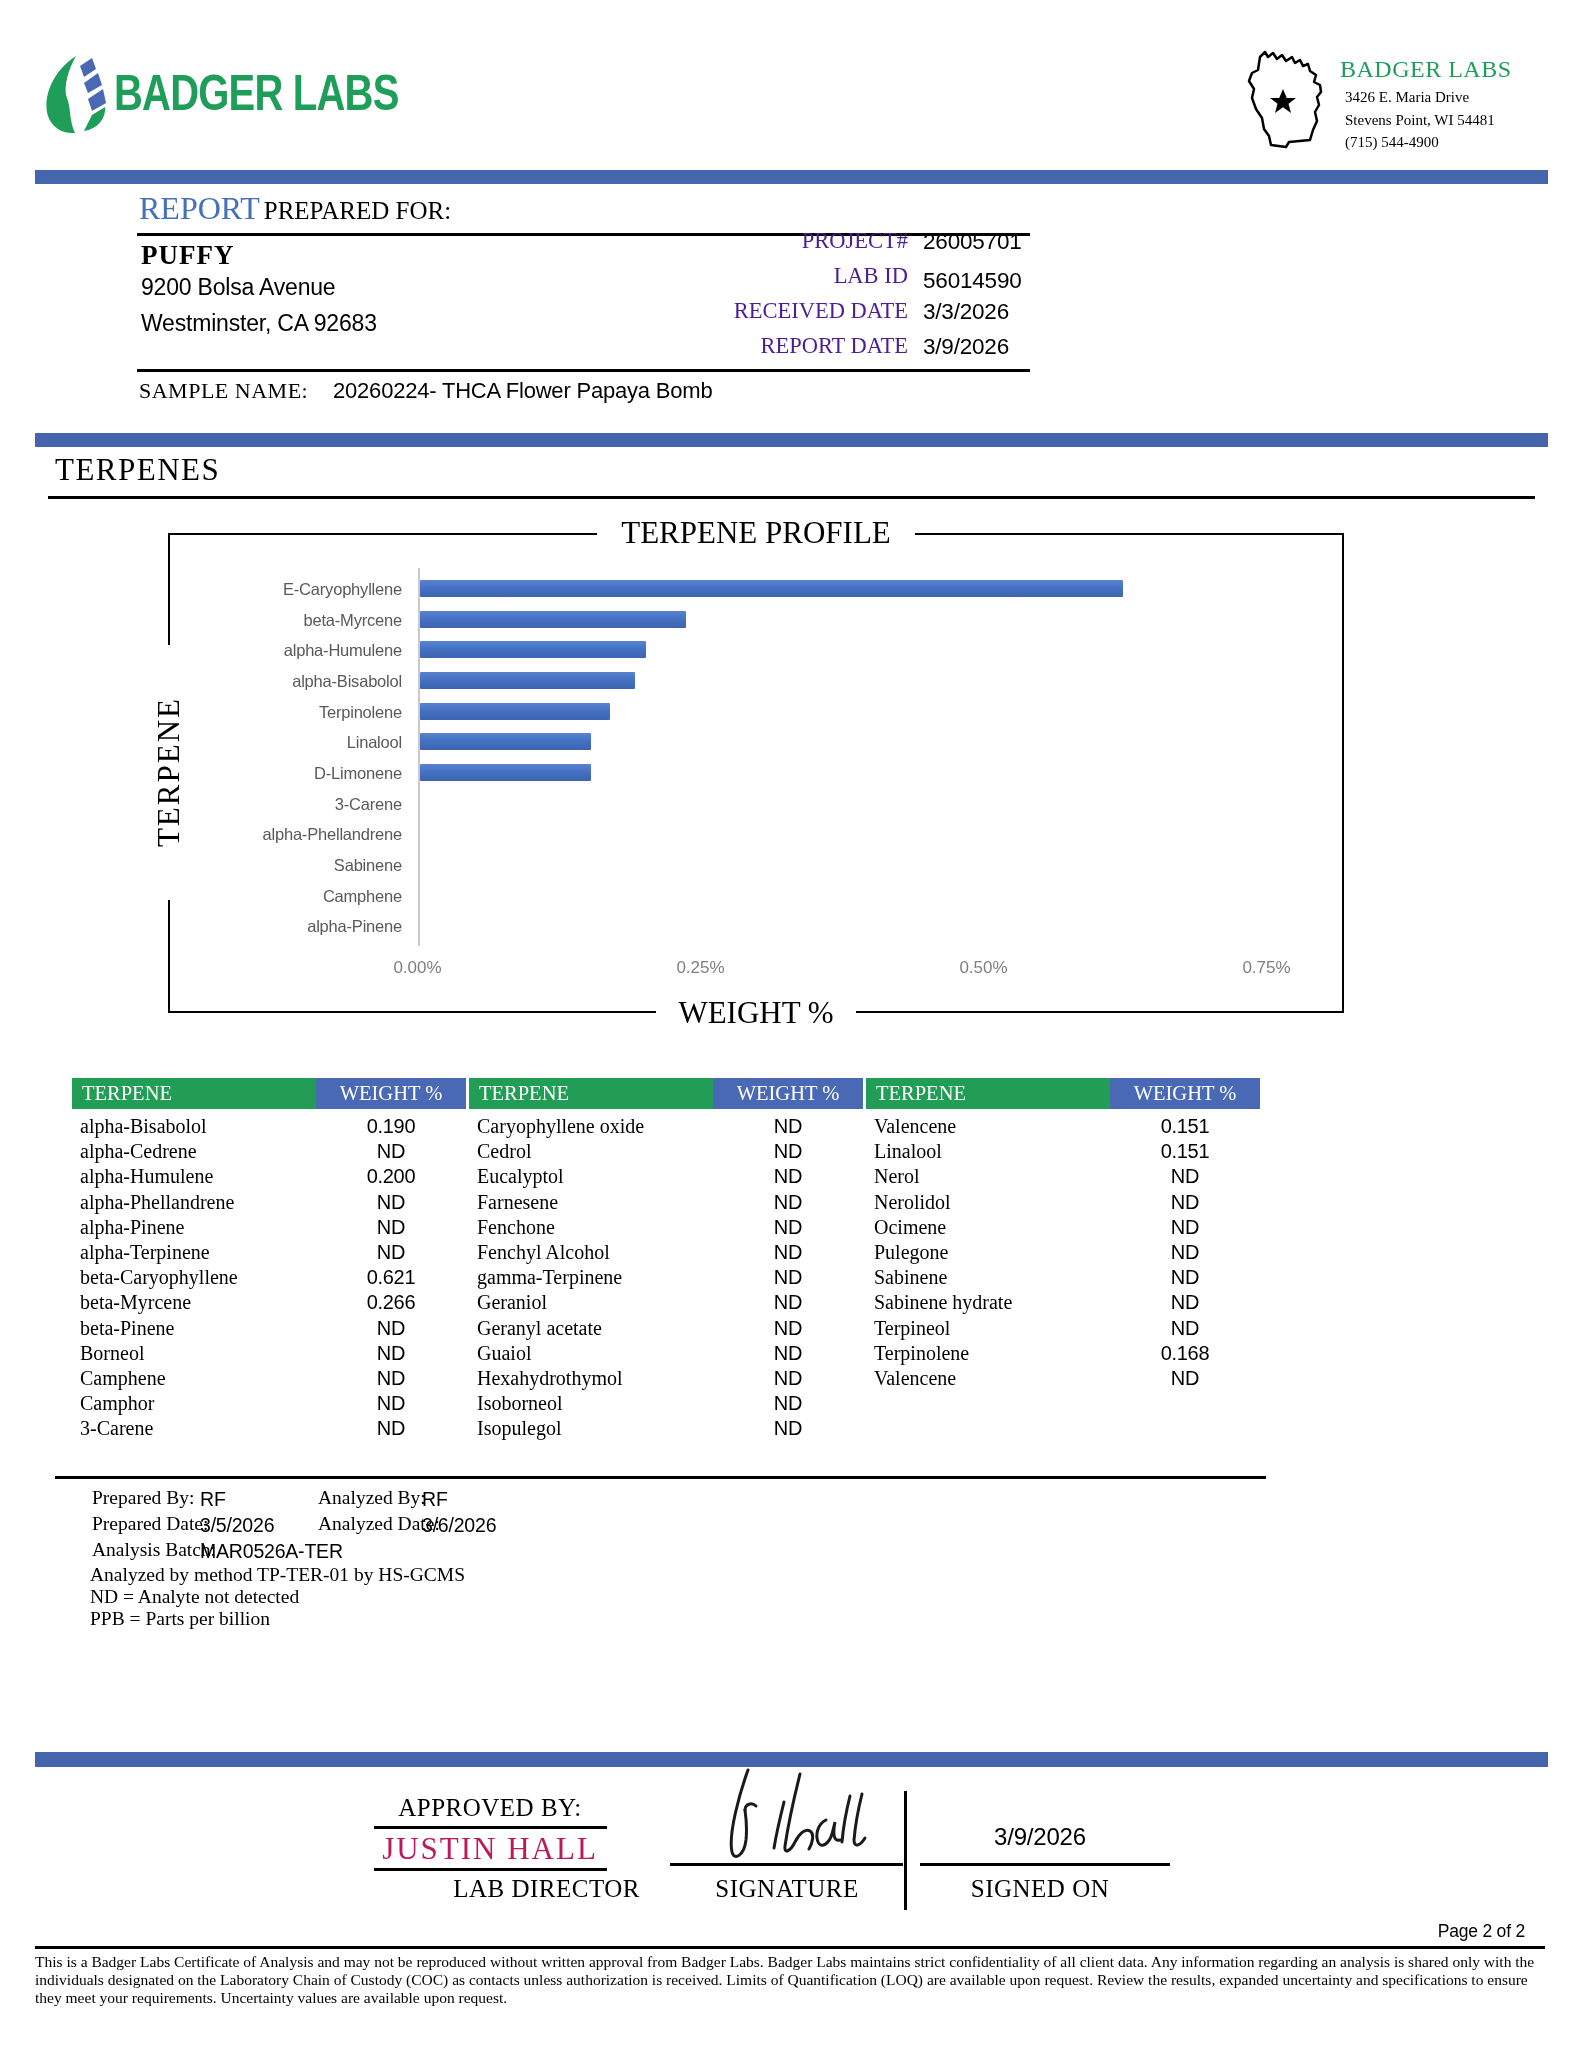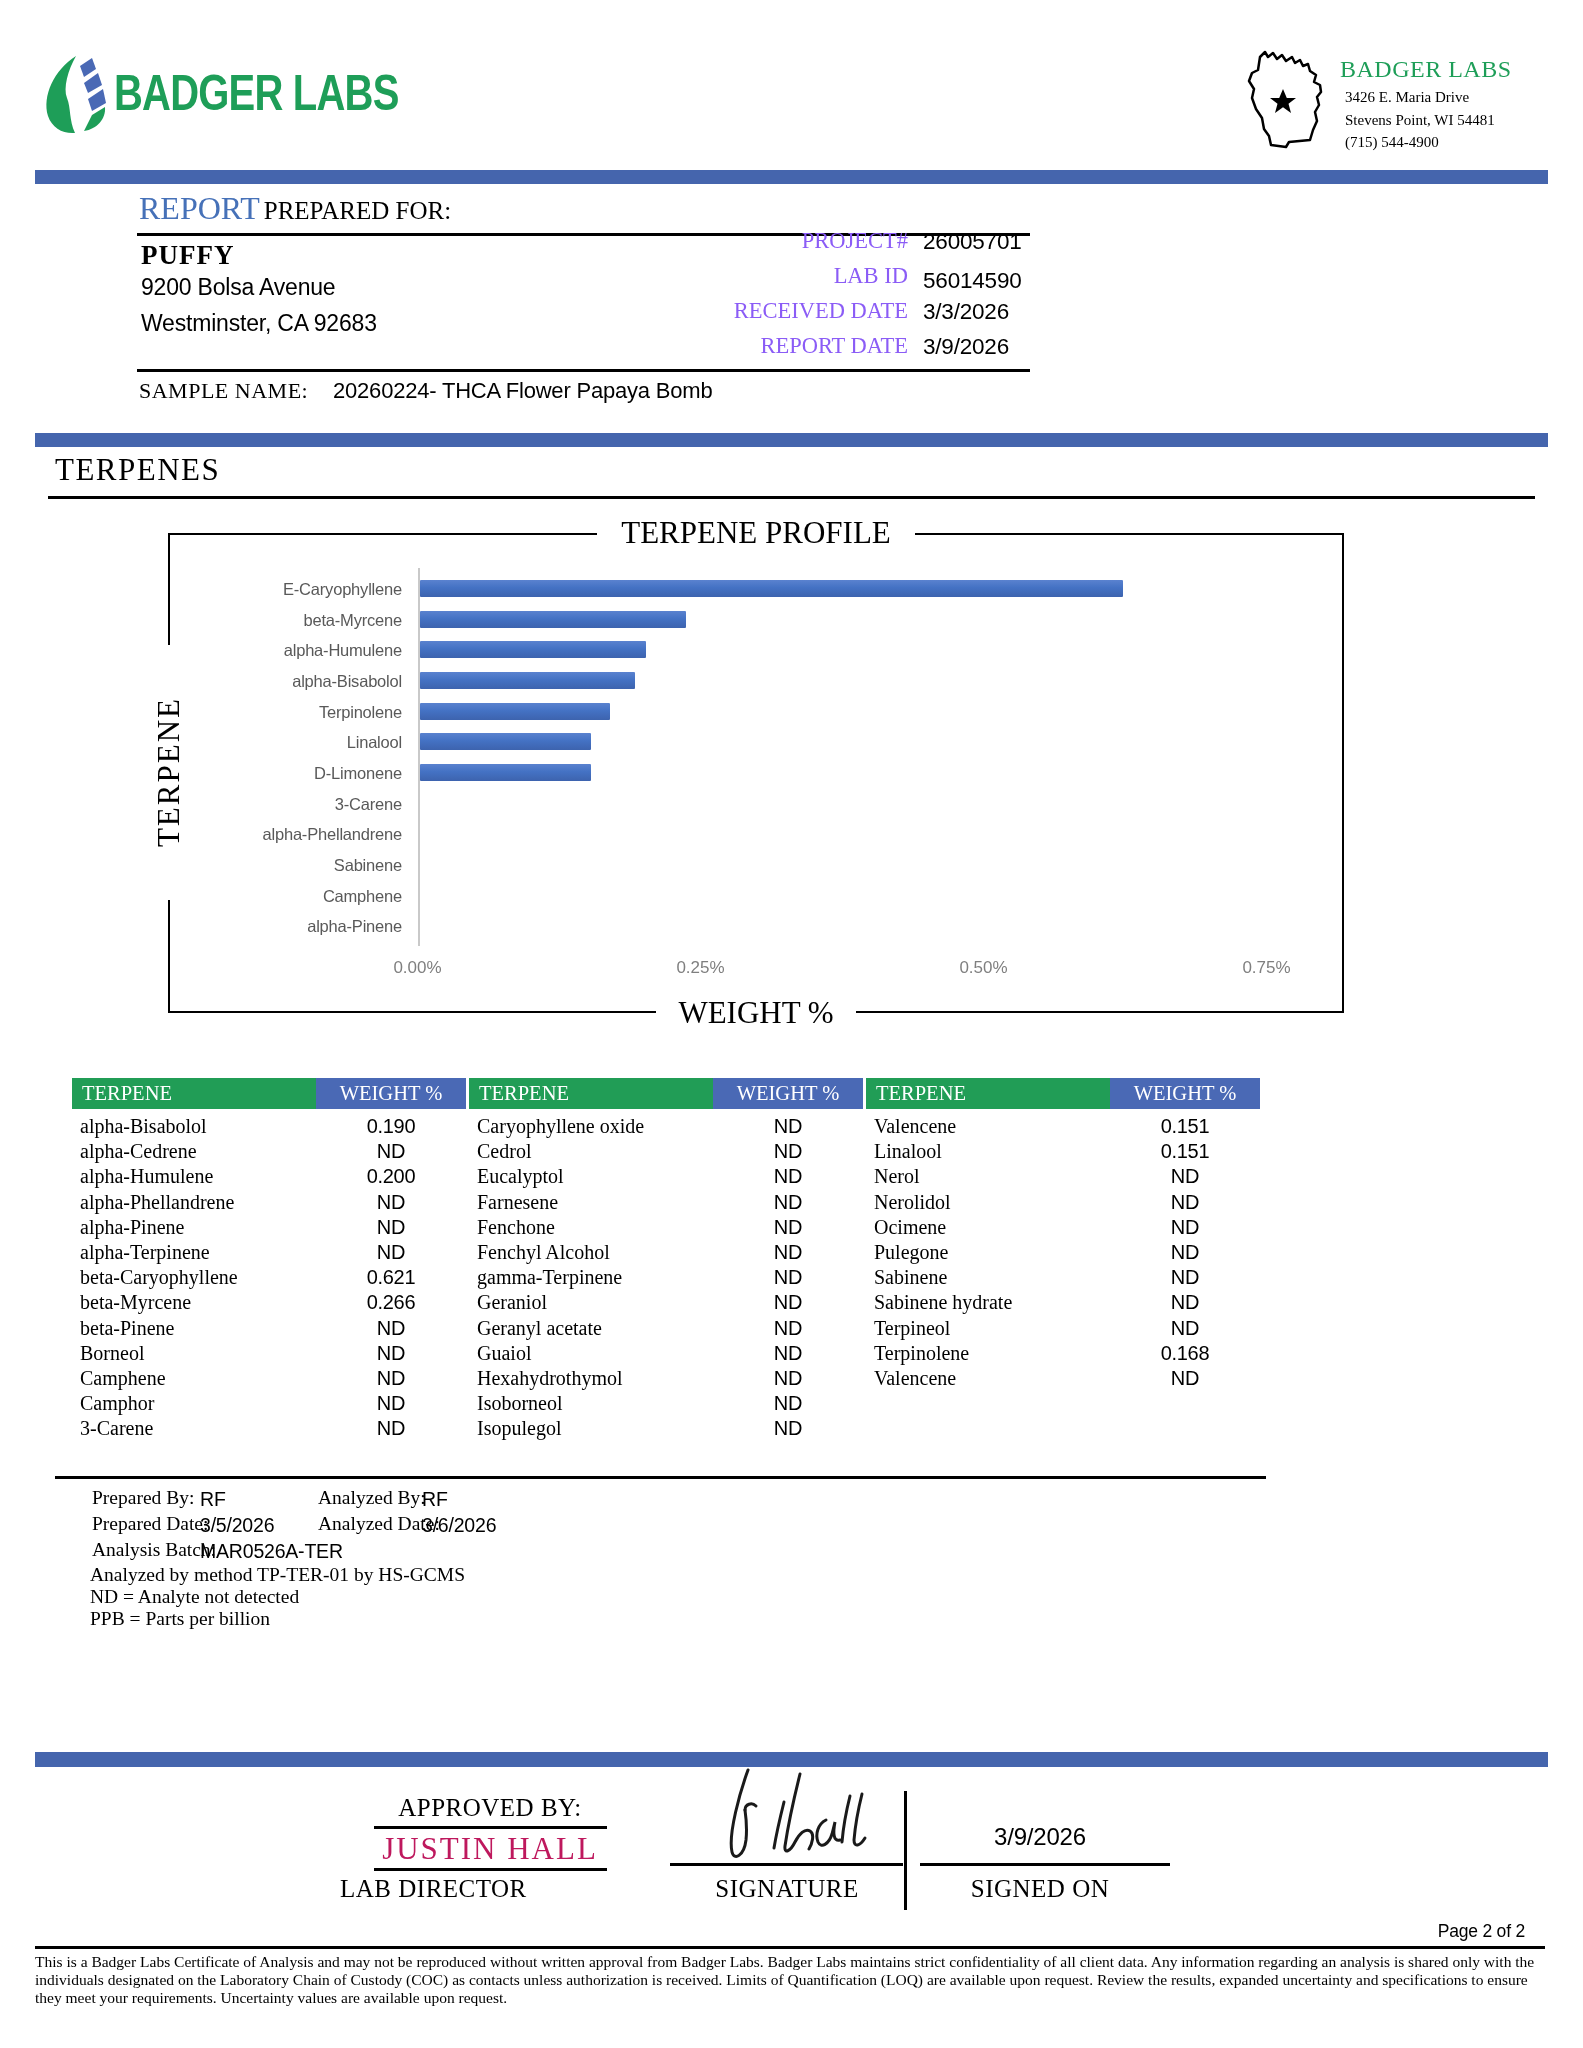--- a/index.html
+++ b/index.html
@@ -22,21 +22,21 @@
   .wis-svg{left:1237px;top:48px;}
   .lab-name{left:1340px;top:56px;font-size:24px;color:#1e9e58;letter-spacing:0.5px;white-space:nowrap;}
   .lab-addr{left:1345px;top:86px;font-size:15px;line-height:22.5px;white-space:nowrap;}
   
   .report-heading{left:139px;top:190px;white-space:nowrap;}
   .report-word{font-size:32px;color:#4671b8;}
   .prepared-word{font-size:25px;color:#000;}
   .client-name{left:141px;top:240px;font-size:27px;font-weight:bold;letter-spacing:1px;}
   .client-a1{left:141px;top:274px;font-size:23px;}
   .client-a2{left:141px;top:310px;font-size:23px;}
-  .meta-label{left:600px;width:308px;text-align:right;font-size:22.5px;color:#8b5cf6;white-space:nowrap;}
+  .meta-label{left:600px;width:308px;text-align:right;font-size:22.5px;color:#4c1d95;white-space:nowrap;}
   .meta-value{left:923px;font-size:22.5px;white-space:nowrap;}
   .sample-label{left:139px;top:378px;font-size:22px;letter-spacing:0.5px;}
   .sample-value{left:333px;top:378px;font-size:22px;}
   
   .terp-heading{left:55px;top:452px;font-size:31px;letter-spacing:1.5px;}
   
   .chart-box{left:168px;top:533px;width:1176px;height:480px;border:2.5px solid #000;box-sizing:border-box;}
   .chart-title-wrap{left:546px;top:515px;width:420px;text-align:center;}
   .chart-title-wrap span{background:#fff;padding:0 24px;font-size:31px;line-height:36px;display:inline-block;}
   .ylabel-wrap{left:147px;top:645px;width:44px;height:255px;background:#fff;display:flex;
@@ -63,21 +63,21 @@
   .trow{display:flex;height:25.2px;}
   .td{box-sizing:border-box;font-size:20px;line-height:25.2px;white-space:nowrap;}
   .td-name{width:244px;padding-left:8px;font-family:"Liberation Serif",serif;}
   .td-val{width:150px;text-align:center;font-family:"Liberation Sans",sans-serif;letter-spacing:-0.3px;}
   .td-sp{width:3px;}
   
   .ai{font-size:19.5px;white-space:nowrap;}
   
   .ab-label{left:340px;width:300px;text-align:center;top:1794px;font-size:25px;letter-spacing:0.5px;}
   .ab-name{left:340px;width:300px;text-align:center;top:1831px;font-size:31px;color:#be185d;letter-spacing:2px;}
-  .ab-role{left:340px;width:300px;text-align:left;top:1875px;font-size:25px;letter-spacing:0.5px;}
+  .ab-role{left:340px;width:300px;text-align:right;top:1875px;font-size:25px;letter-spacing:0.5px;}
   .sig-svg{left:688px;top:1762px;}
   .sig-label{left:672px;width:230px;text-align:center;top:1875px;font-size:25px;letter-spacing:0.5px;}
   .signed-date{left:960px;width:160px;text-align:center;top:1823px;font-size:24px;}
   .signed-label{left:940px;width:200px;text-align:center;top:1875px;font-size:25px;letter-spacing:0.5px;}
   .page-num{left:1325px;width:200px;text-align:right;top:1921px;font-size:17.5px;}
   .disclaimer{left:35px;top:1953px;width:1510px;font-size:15.5px;line-height:17.8px;}
 </style>
 </head>
 <body>
 

